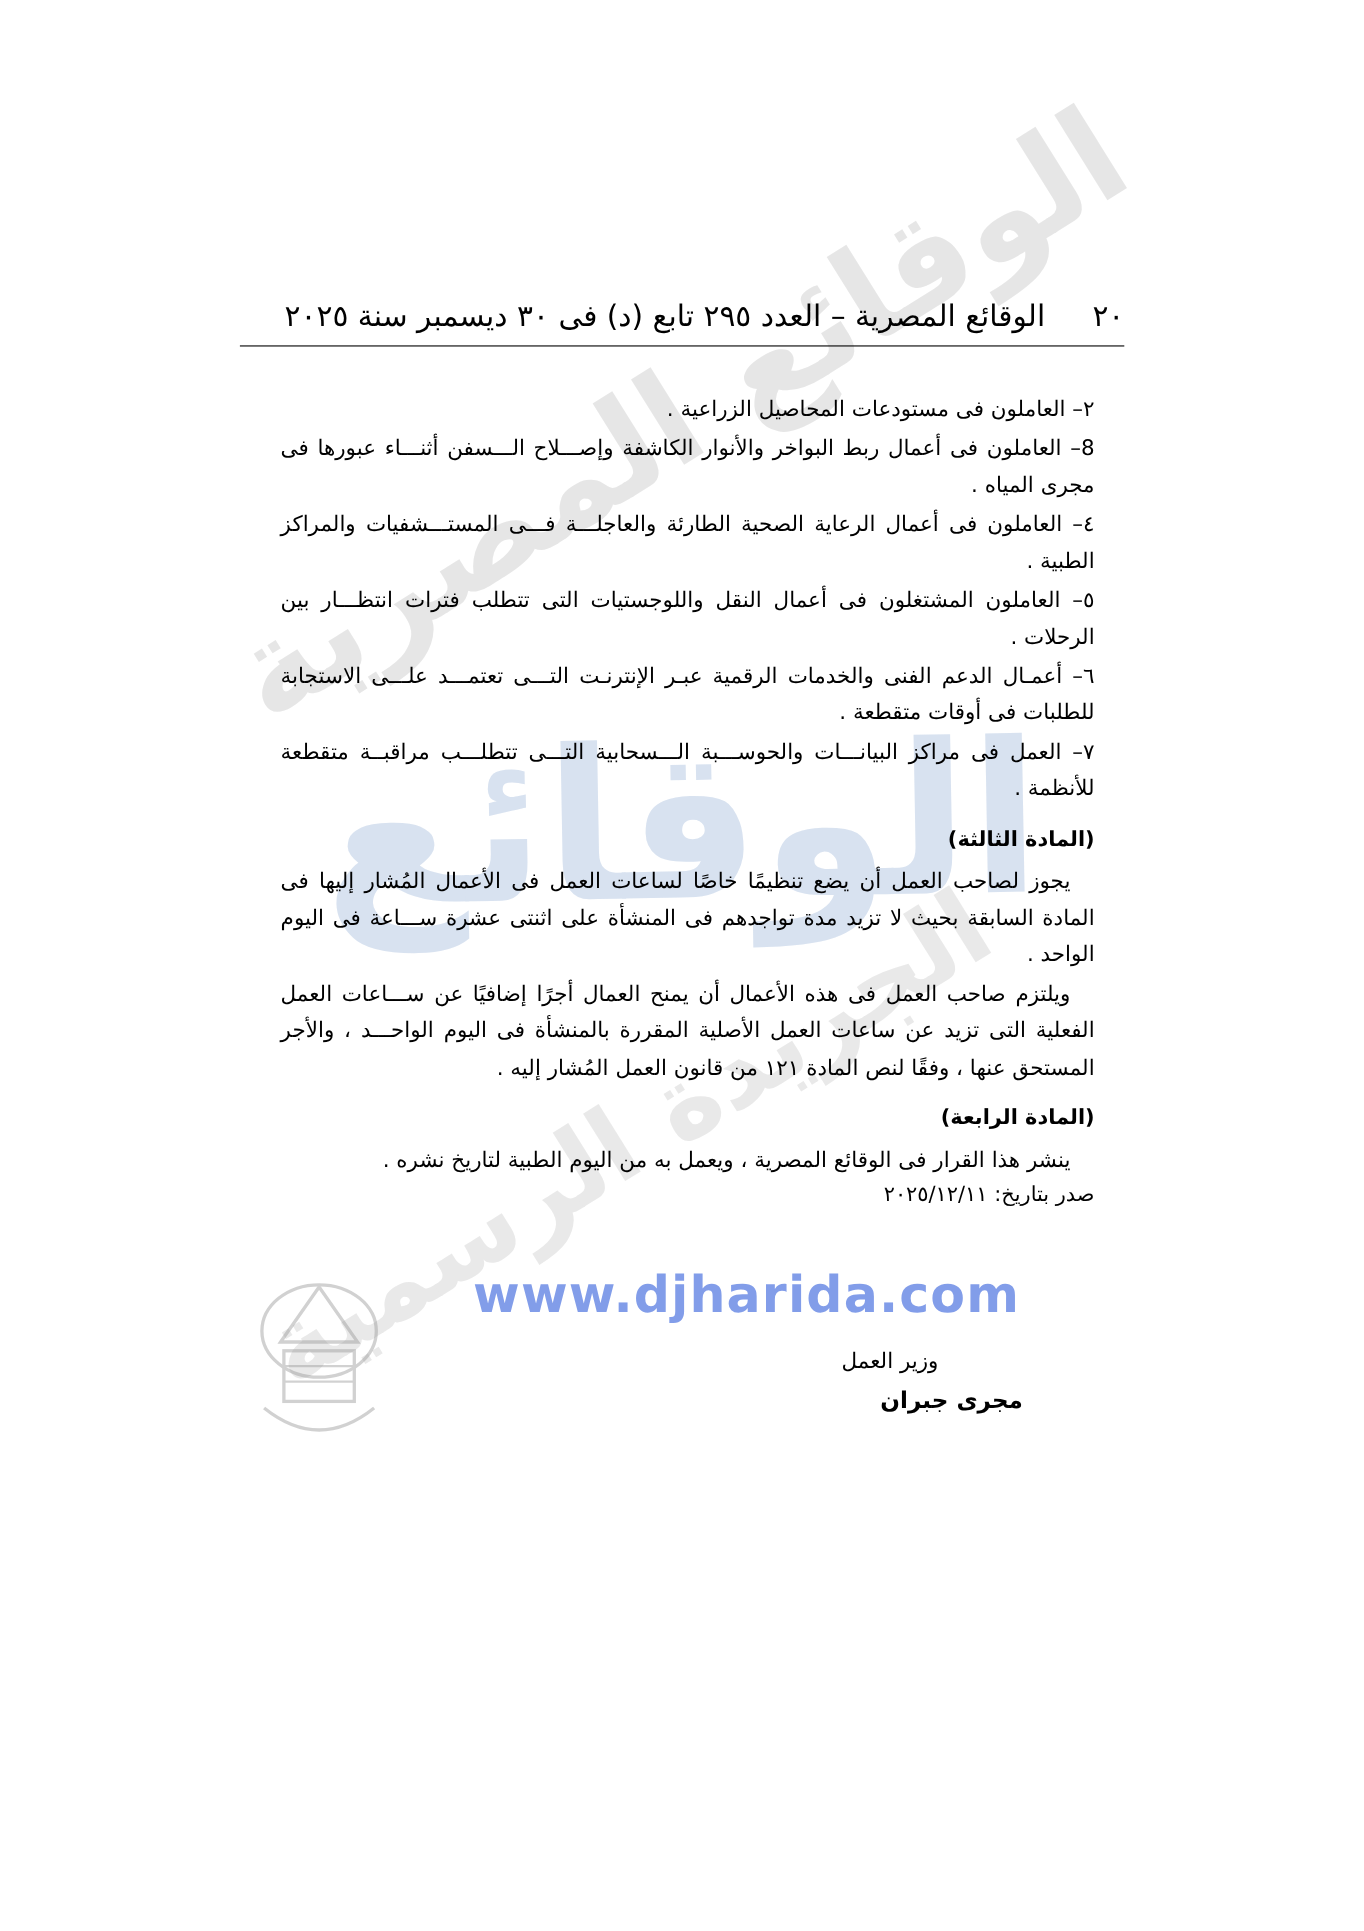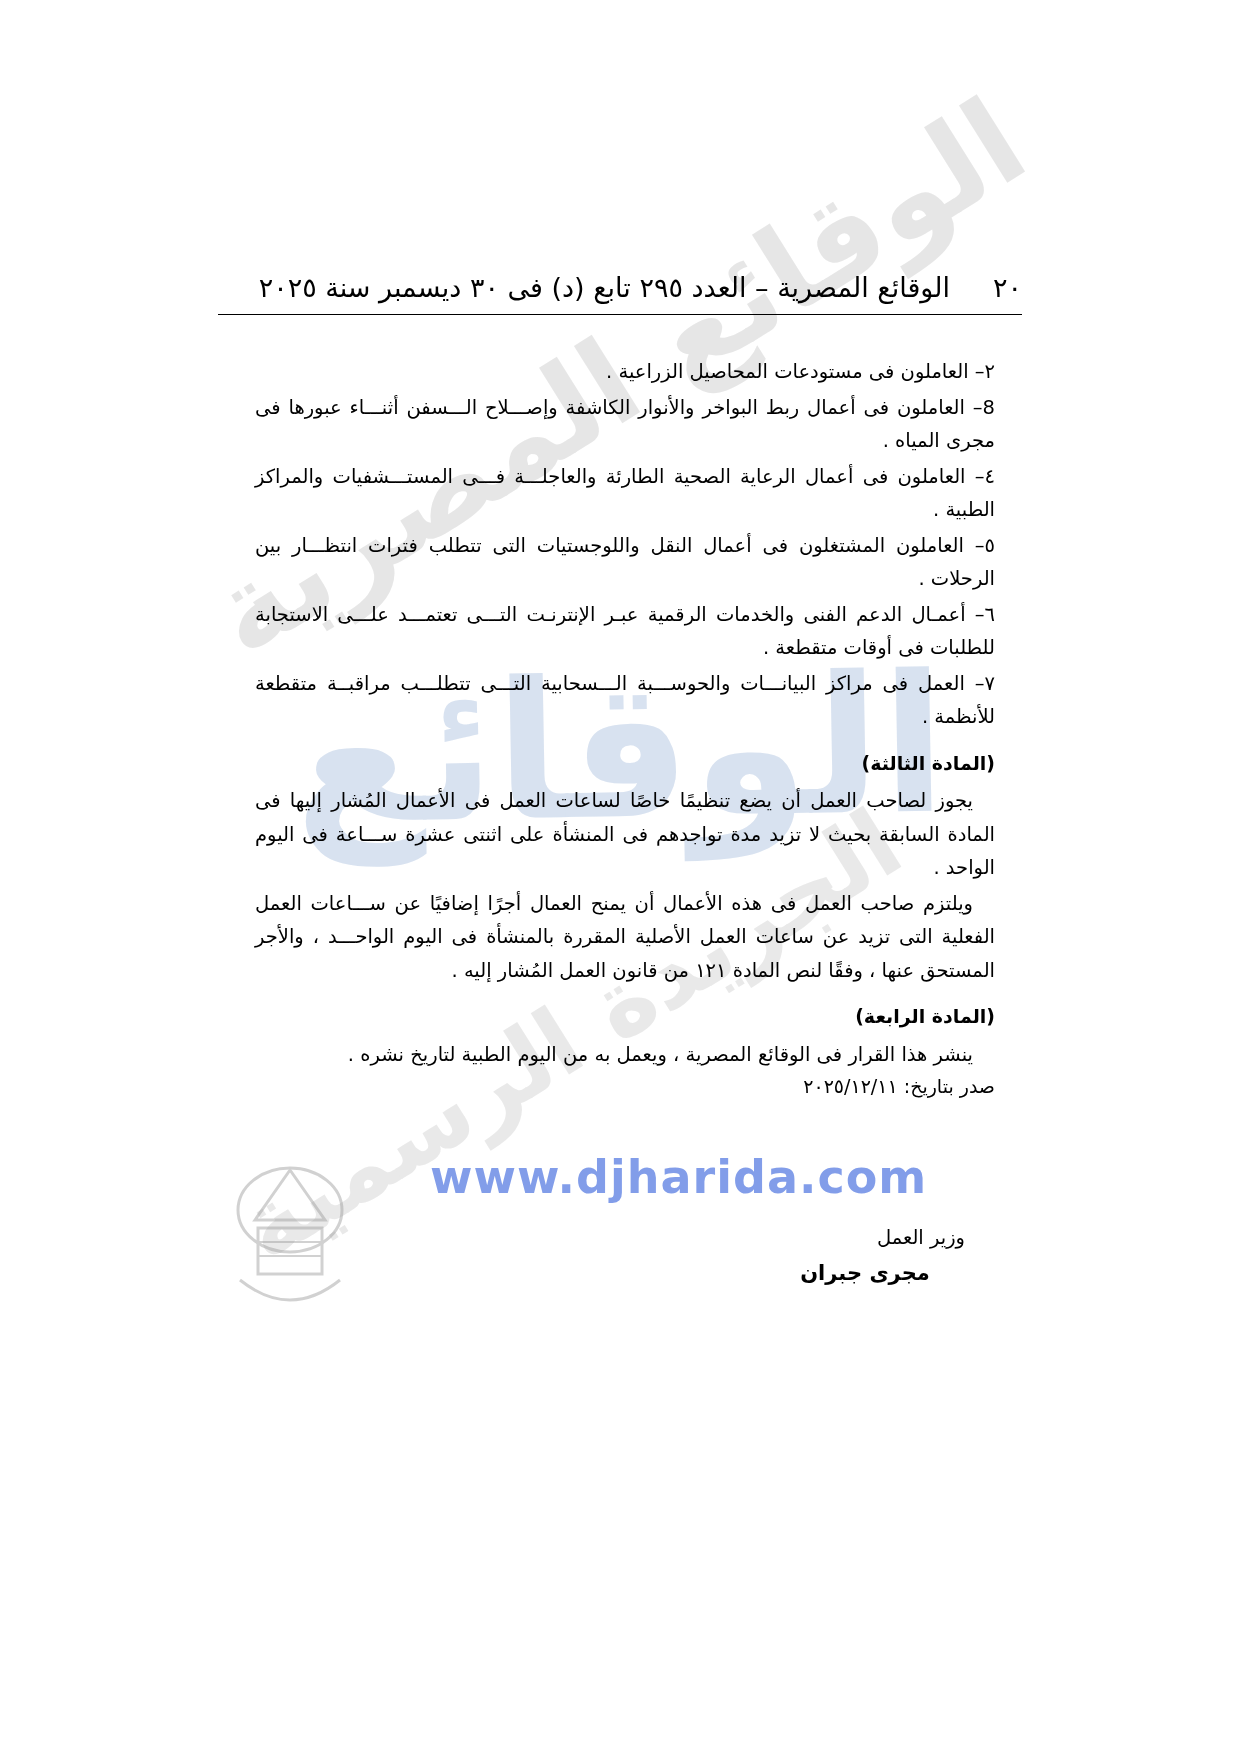--- a/index.html
+++ b/index.html
@@ -137,21 +137,21 @@
   .sig-block {
     position: absolute;
     top: 1220px;
     right: 245px;
     width: 420px;
     direction: rtl;
   }
   .sig-line {
     font-size: 19.5px;
     line-height: 1.8;
-    text-align: right;
+    text-align: left;
     width: 200px;
     margin-right: 30px;
   }
   .sig-name {
     font-size: 21px;
     font-weight: bold;
     line-height: 1.8;
     text-align: center;
     width: 200px;
     margin-right: 30px;

